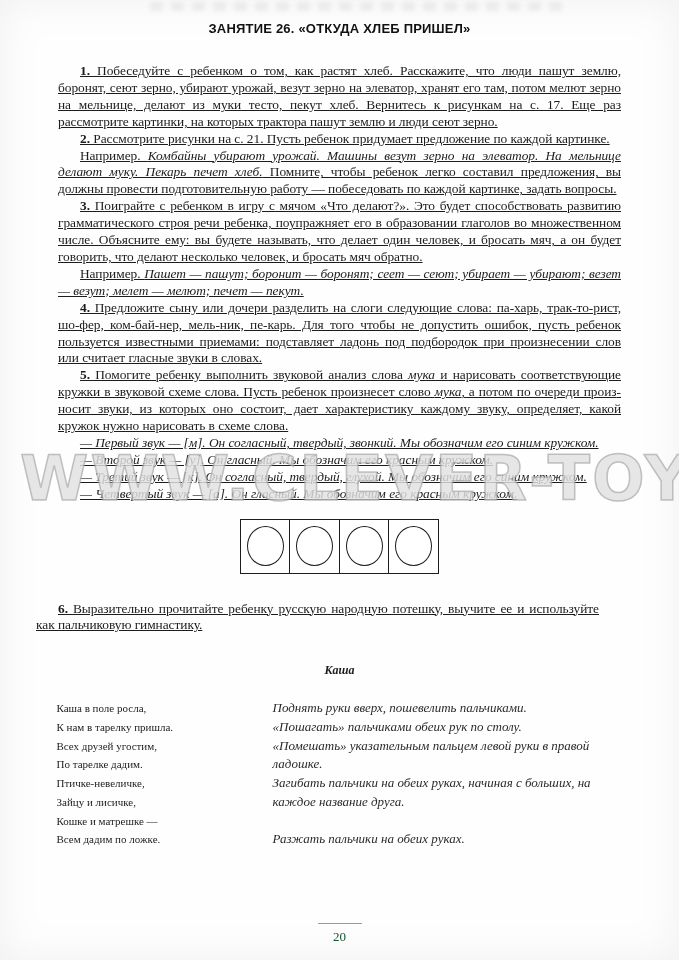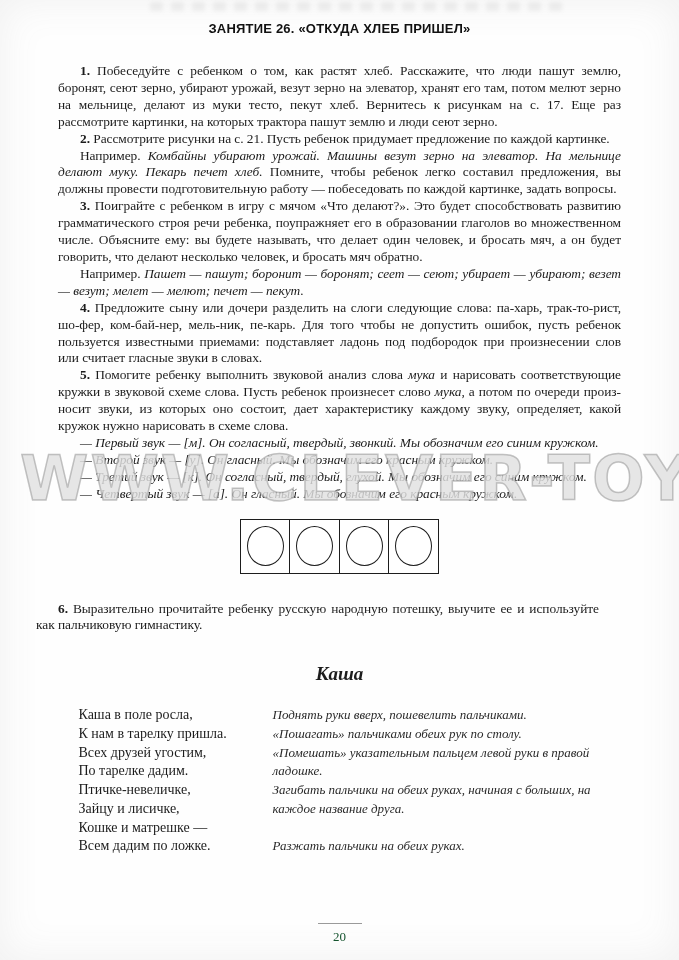--- a/index.html
+++ b/index.html
@@ -37,20 +37,21 @@
     margin-bottom: 26px;
   }
 
   .body-text {
     width: 563px;
     margin: 0 auto;
     font-size: 13.4px;
     line-height: 16.9px;
     text-align: justify;
     letter-spacing: -0.05px;
+    text-decoration: underline;
   }
   .para { text-indent: 22px; }
   .para .num { font-weight: bold; }
   .it { font-style: italic; }
   .sound-line { text-indent: 22px; font-style: italic; }
 
   .scheme {
     margin: 16px auto 0;
     display: flex;
     justify-content: center;
@@ -67,37 +68,36 @@
     width: 37px; height: 40px;
     border: 1.6px solid #1d1d1d;
     border-radius: 50%;
   }
 
   .after-scheme { margin-top: 27px; margin-left: 36px; }
 
   .poem-title {
     margin-top: 29px;
     text-align: center;
-    font-size: 19px;
+    font-size: 12px;
     font-weight: bold;
     font-style: italic;
   }
 
   .poem {
     width: 566px;
     margin: 21px auto 0;
     display: grid;
     grid-template-columns: 216px 350px;
     grid-auto-rows: 18.7px;
   }
   .poem-left {
-    font-size: 14px;
+    font-size: 11px;
     line-height: 18.7px;
     white-space: nowrap;
-    margin-left: 22px;
   }
   .poem-right {
     font-size: 13px;
     line-height: 18.7px;
     font-style: italic;
     color: #2a2a2a;
     overflow: visible;
   }
 
   .watermark {

